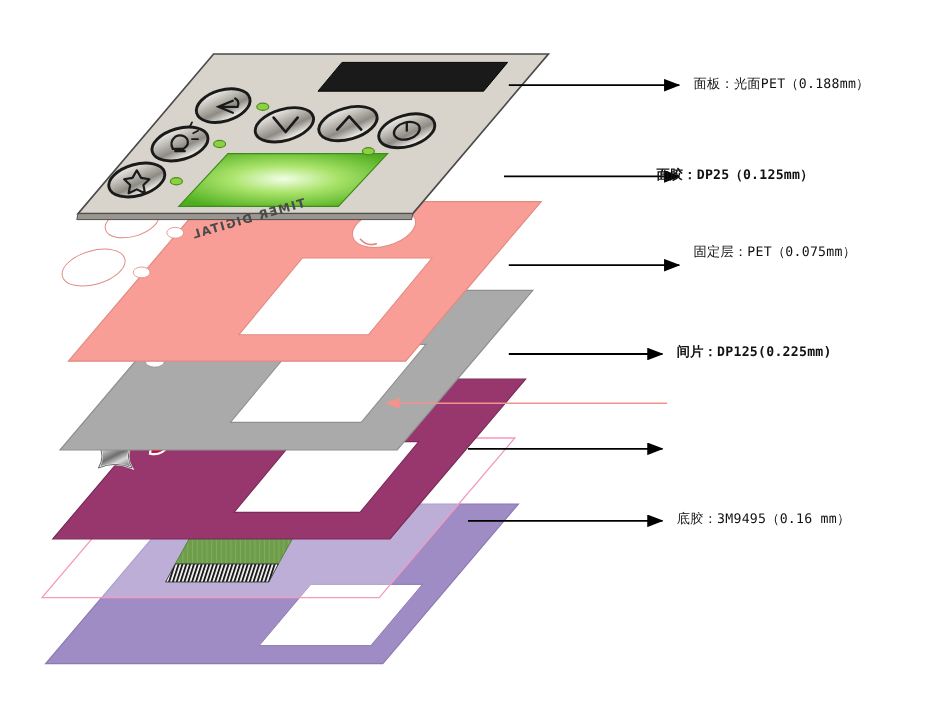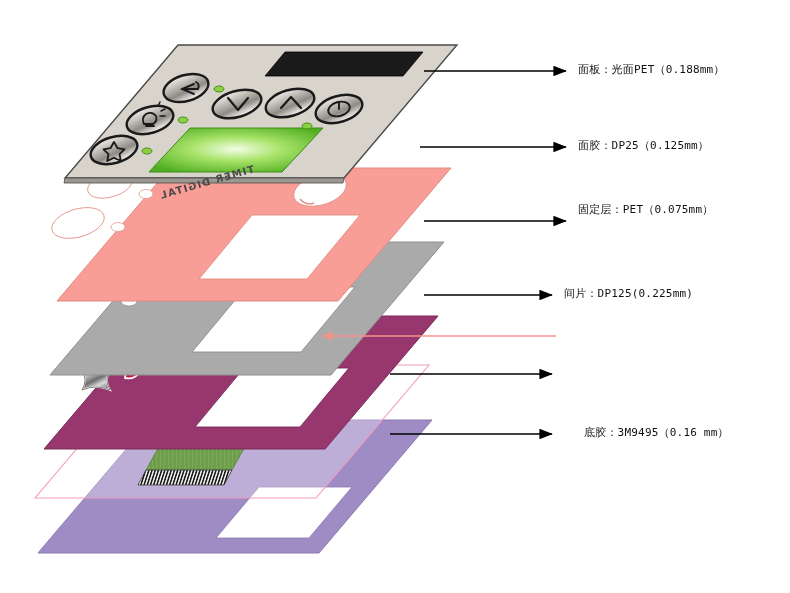--- a/index.html
+++ b/index.html
@@ -282,18 +282,18 @@
       <line x1="420" y1="147" x2="566" y2="147" stroke="#000000" stroke-width="1.5" marker-end="url(#arrowBlack)"></line>
       <line x1="424" y1="221" x2="566" y2="221" stroke="#000000" stroke-width="1.5" marker-end="url(#arrowBlack)"></line>
       <line x1="424" y1="295" x2="552" y2="295" stroke="#000000" stroke-width="1.5" marker-end="url(#arrowBlack)"></line>
       <line x1="556" y1="336" x2="322" y2="336" stroke="#F4938B" stroke-width="1.3" marker-end="url(#arrowPink)"></line>
       <line x1="390" y1="374" x2="552" y2="374" stroke="#000000" stroke-width="1.5" marker-end="url(#arrowBlack)"></line>
       <line x1="390" y1="434" x2="552" y2="434" stroke="#000000" stroke-width="1.5" marker-end="url(#arrowBlack)"></line>
     </g>
   </svg>
 
   <div class="label" style="left:578px; top:64px;">面板：光面PET（0.188mm）</div>
-  <div class="label" style="left:578px; top:140px;">面胶：DP25（0.125mm）</div>
+  <div class="label" style="left:547px; top:140px;font-weight:bold;">面胶：DP25（0.125mm）</div>
   <div class="label" style="left:578px; top:204px;">固定层：PET（0.075mm）</div>
-  <div class="label" style="left:564px; top:288px;">间片：DP125(0.225mm)</div>
-  <div class="label" style="left:584px; top:427px;">底胶：3M9495（0.16 mm）</div>
+  <div class="label" style="left:564px; top:288px;font-weight:bold;">间片：DP125(0.225mm)</div>
+  <div class="label" style="left:564px; top:427px;">底胶：3M9495（0.16 mm）</div>
 
 </div>
 
 </body></html>

